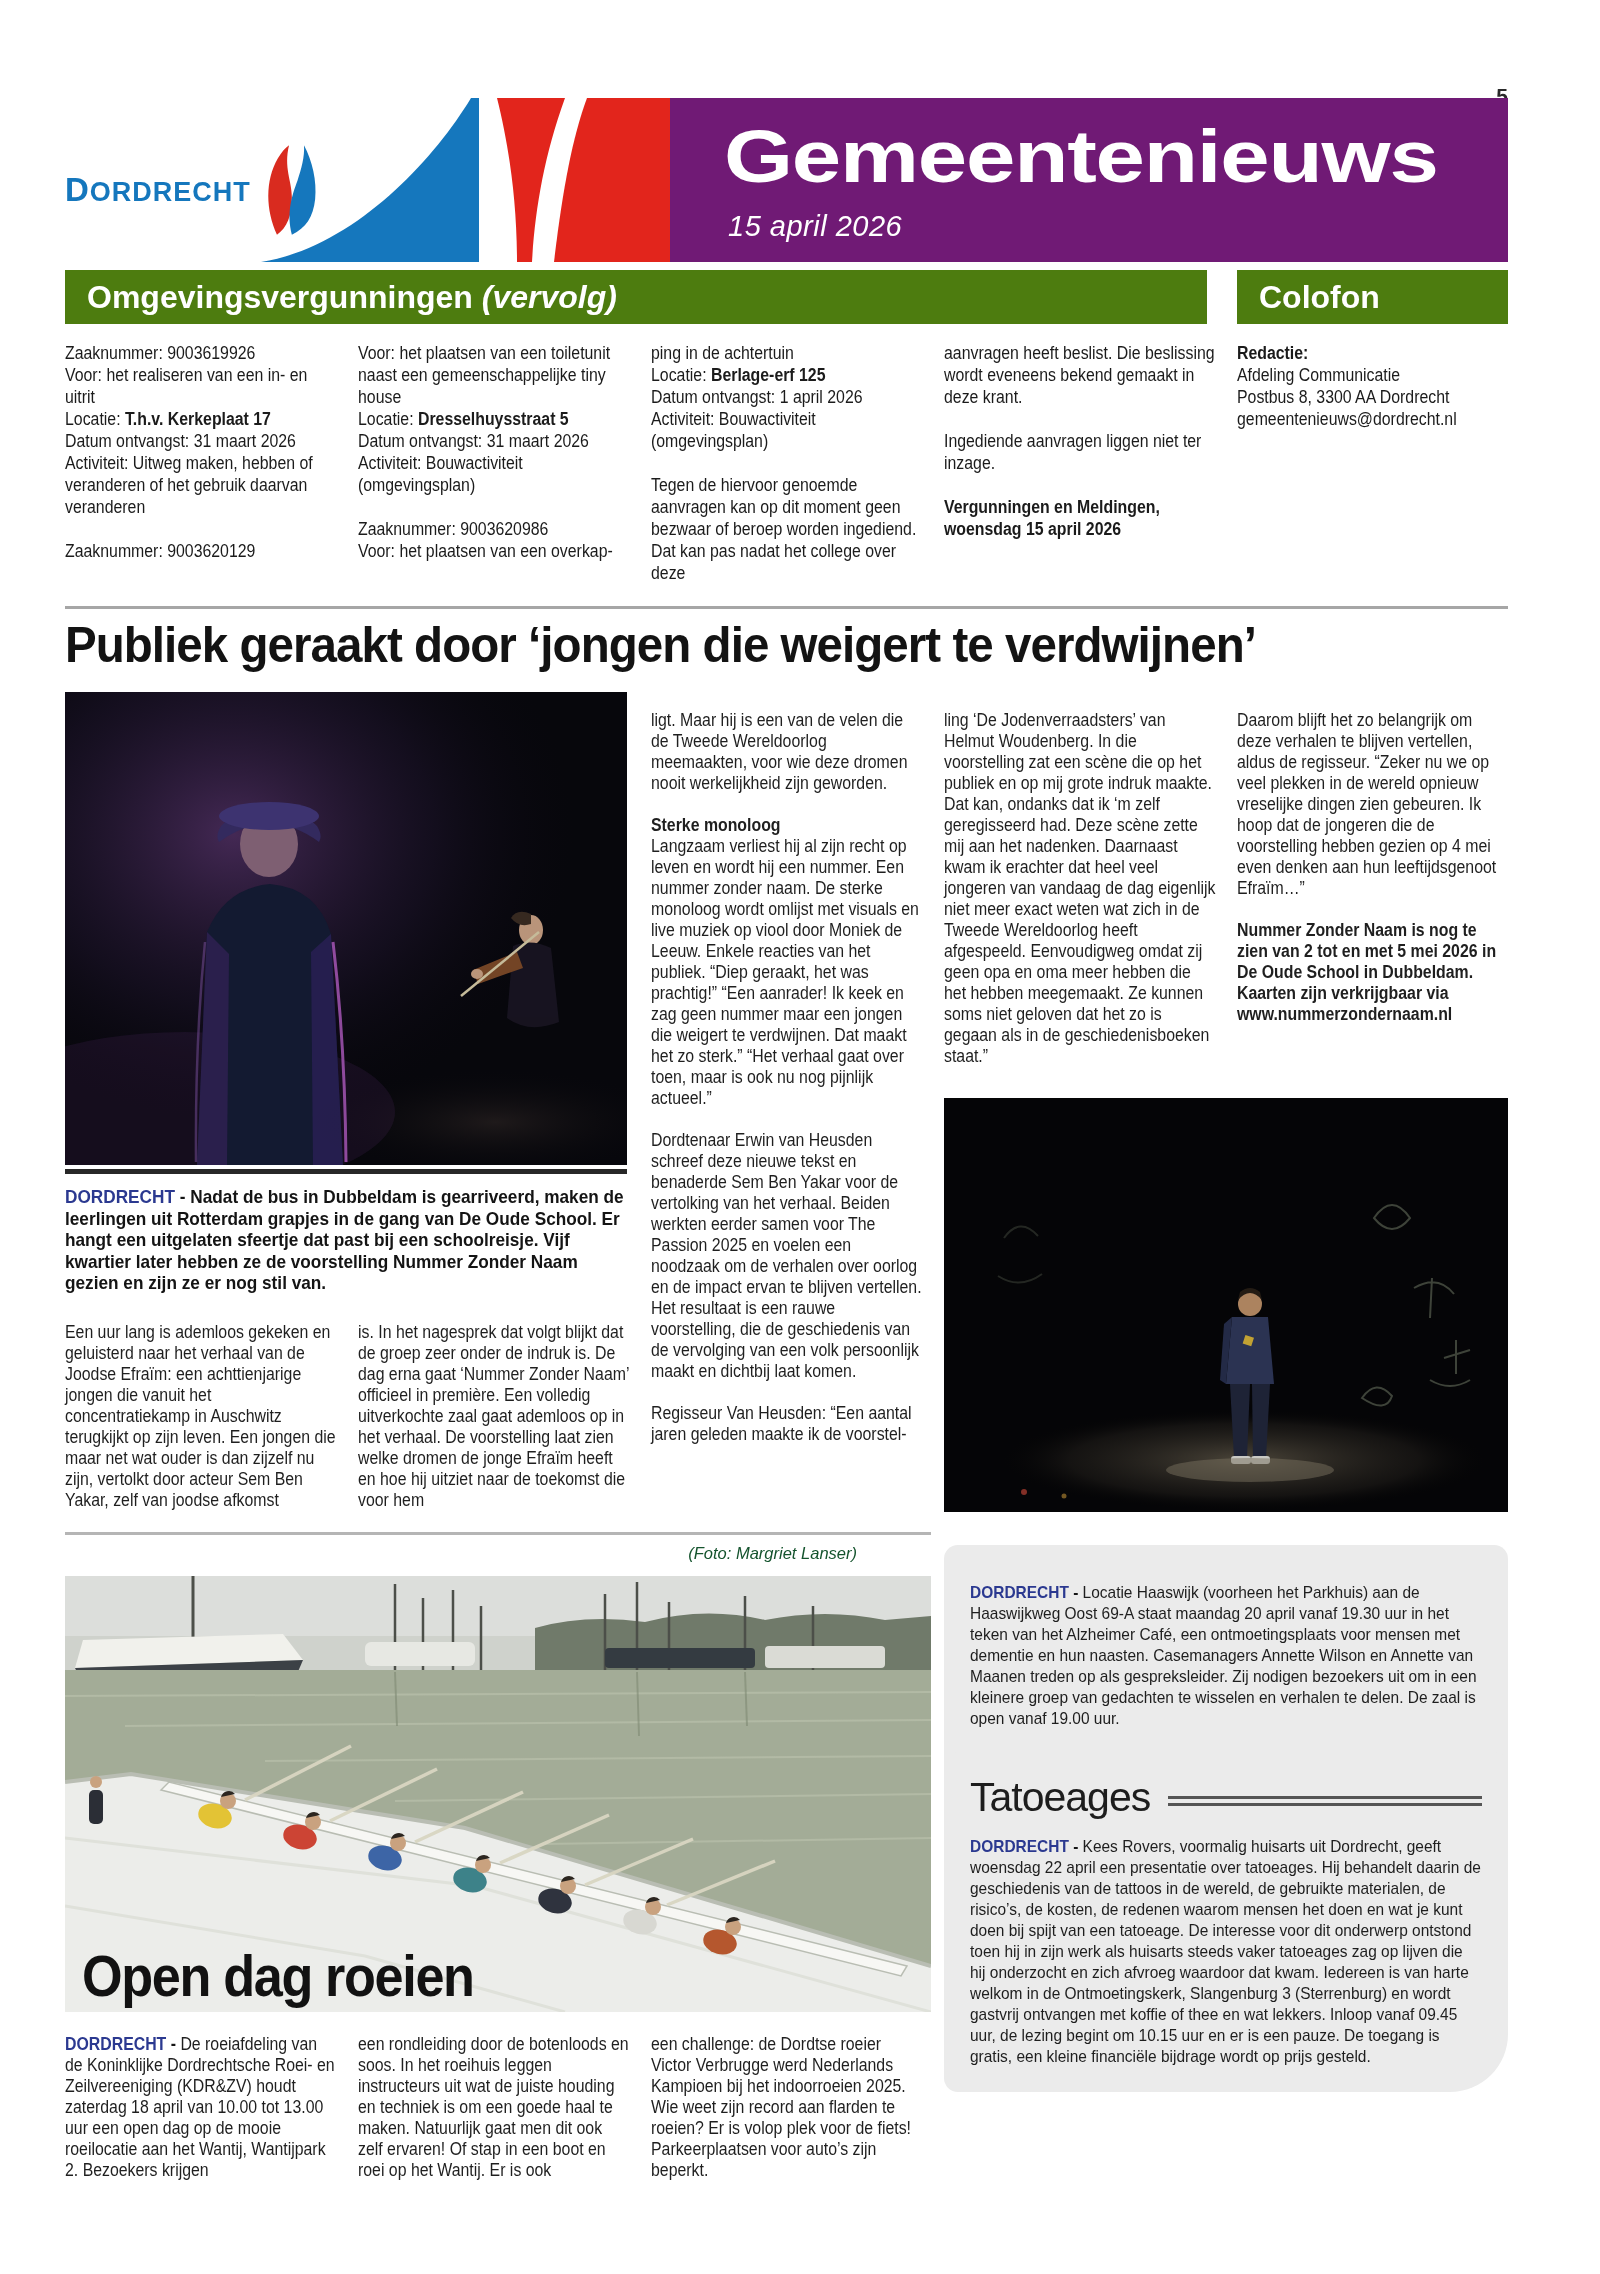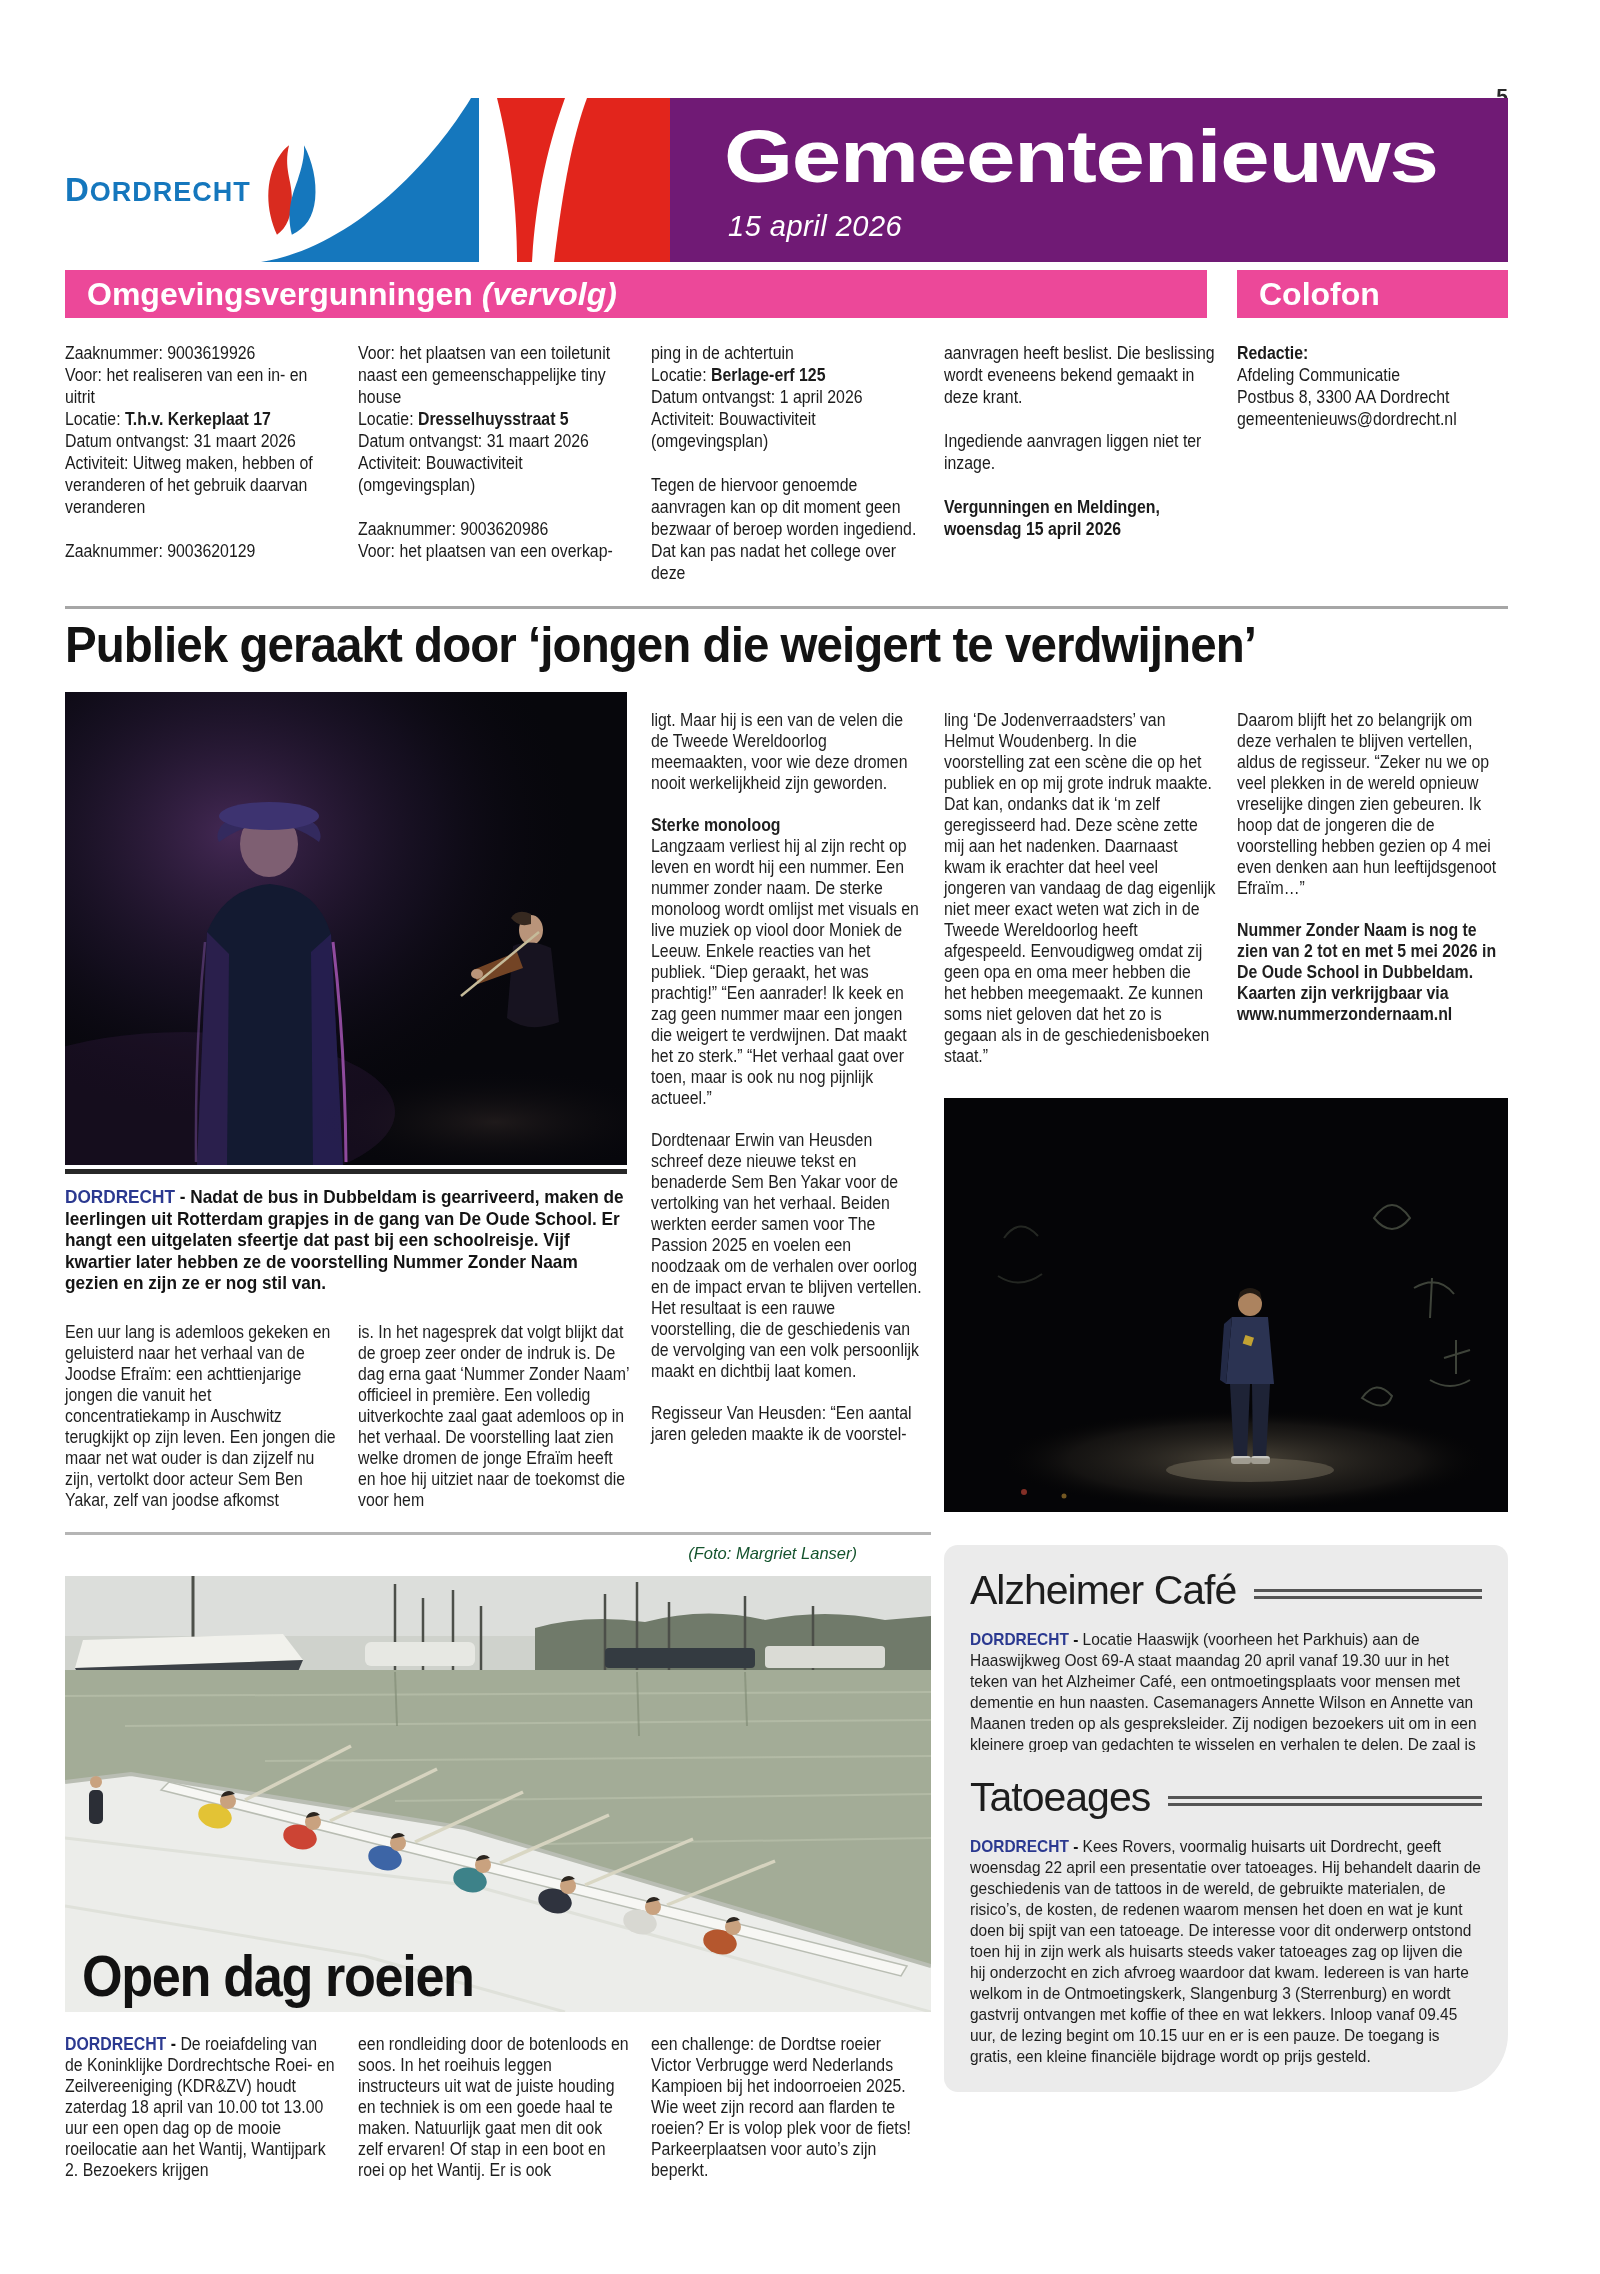--- a/index.html
+++ b/index.html
@@ -7,21 +7,21 @@
 body{position:relative;background:#fff;font-family:"Liberation Sans",sans-serif;color:#1a1a1a;overflow:hidden}
 .abs{position:absolute}
 .pageno{left:1400px;top:84px;width:108px;text-align:right;font-size:21px;font-weight:bold;color:#2a2a2a}
 .brand{left:65px;top:140px;height:100px;display:flex;align-items:center;gap:12px}
 .brand-text{display:block;font-size:27px;font-weight:bold;color:#1577bd;letter-spacing:1px}
 .brand-text::first-letter{font-size:33px}
 .decor{left:233px;top:98px}
 .banner{left:670px;top:98px;width:838px;height:164px;background:#701a75}
 .banner-title{position:absolute;left:54px;top:16px;font-size:74px;font-weight:bold;color:#fff;white-space:nowrap;transform:scaleX(1.2);transform-origin:left top;letter-spacing:-1px}
 .banner-date{position:absolute;left:58px;top:112px;font-size:29px;font-weight:normal;font-style:italic;color:#fff;letter-spacing:.5px}
-.redbar{top:270px;height:48px;background:#ec4899;color:#fff;display:flex;align-items:center}
+.redbar{top:270px;height:54px;background:#4d7c0f;color:#fff;display:flex;align-items:center}
 .redbar .t{padding-left:22px;font-size:32px;font-weight:bold;white-space:nowrap}
 .bar-permits{left:65px;width:1142px}
 .bar-colofon{left:1237px;width:271px}
 .pcol{top:342px;width:300px;font-size:17.5px;line-height:22px;color:#1b1b1b;transform:scaleX(.906);transform-origin:left top}
 .pcol p{margin:0}
 .pcol .sp{margin-top:22px}
 .c1{left:65px}.c2{left:358px}.c3{left:651px}.c4{left:944px}.c5{left:1237px}
 .hr1{left:65px;top:606px;width:1443px;height:3px;background:#a6a6a6}
 .headline{left:65px;top:616px;font-size:50px;font-weight:bold;letter-spacing:-1px;color:#131313;white-space:nowrap;transform:scaleX(.95);transform-origin:left top}
 .photo{display:block}
@@ -319,24 +319,20 @@
     <p><span class="city">DORDRECHT</span><span class="sep"> - </span><span>De roeiafdeling van de Koninklijke Dordrechtsche Roei- en Zeilvereeniging (KDR&amp;ZV) houdt zaterdag 18 april van 10.00 tot 13.00 uur een open dag op de mooie roeilocatie aan het Wantij, Wantijpark 2. Bezoekers krijgen</span></p>
   </div>
   <div class="abs bodycol rcol r2">
     <p>een rondleiding door de botenloods en soos. In het roeihuis leggen instructeurs uit wat de juiste houding en techniek is om een goede haal te maken. Natuurlijk gaat men dit ook zelf ervaren! Of stap in een boot en roei op het Wantij. Er is ook</p>
   </div>
   <div class="abs bodycol rcol r3">
     <p>een challenge: de Dordtse roeier Victor Verbrugge werd Nederlands Kampioen bij het indoorroeien 2025. Wie weet zijn record aan flarden te roeien? Er is volop plek voor de fiets! Parkeerplaatsen voor auto’s zijn beperkt.</p>
   </div>
 
   <div class="abs graybox box-alz">
-    <div class="boxhead-row">
-      <div class="boxhead">Alzheimer Café</div>
-      <div class="dbl"></div>
-    </div>
     <p class="boxbody"><span class="city">DORDRECHT</span><span class="sep"> - </span><span>Locatie Haaswijk (voorheen het Parkhuis) aan de Haaswijkweg Oost 69-A staat maandag 20 april vanaf 19.30 uur in het teken van het Alzheimer Café, een ontmoetingsplaats voor mensen met dementie en hun naasten. Casemanagers Annette Wilson en Annette van Maanen treden op als gespreksleider. Zij nodigen bezoekers uit om in een kleinere groep van gedachten te wisselen en verhalen te delen. De zaal is open vanaf 19.00 uur.</span></p>
   </div>
   <div class="abs graybox box-tat">
     <div class="boxhead-row">
       <div class="boxhead">Tatoeages</div>
       <div class="dbl"></div>
     </div>
     <p class="boxbody"><span class="city">DORDRECHT</span><span class="sep"> - </span><span>Kees Rovers, voormalig huisarts uit Dordrecht, geeft woensdag 22 april een presentatie over tatoeages. Hij behandelt daarin de geschiedenis van de tattoos in de wereld, de gebruikte materialen, de risico’s, de kosten, de redenen waarom mensen het doen en wat je kunt doen bij spijt van een tatoeage. De interesse voor dit onderwerp ontstond toen hij in zijn werk als huisarts steeds vaker tatoeages zag op lijven die hij onderzocht en zich afvroeg waardoor dat kwam. Iedereen is van harte welkom in de Ontmoetingskerk, Slangenburg 3 (Sterrenburg) en wordt gastvrij ontvangen met koffie of thee en wat lekkers. Inloop vanaf 09.45 uur, de lezing begint om 10.15 uur en er is een pauze. De toegang is gratis, een kleine financiële bijdrage wordt op prijs gesteld.</span></p>
   </div>
 

